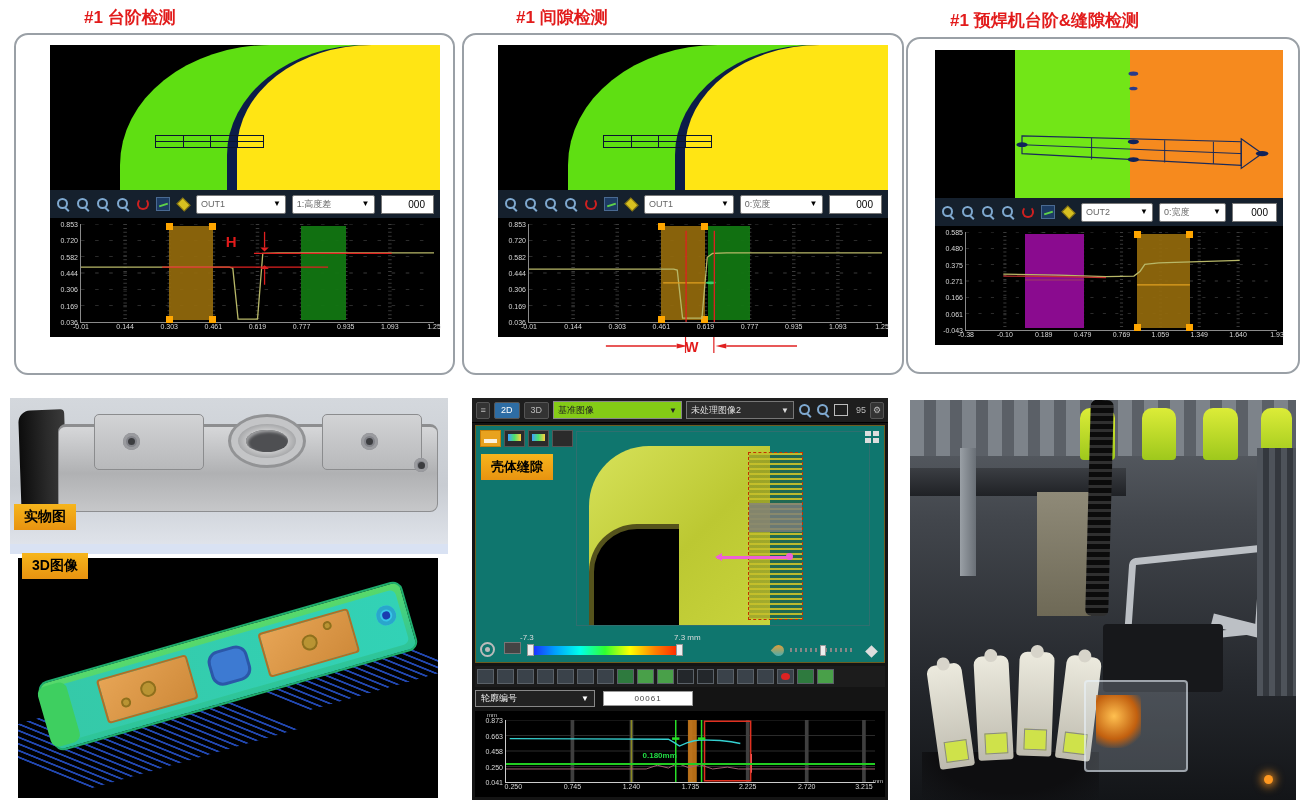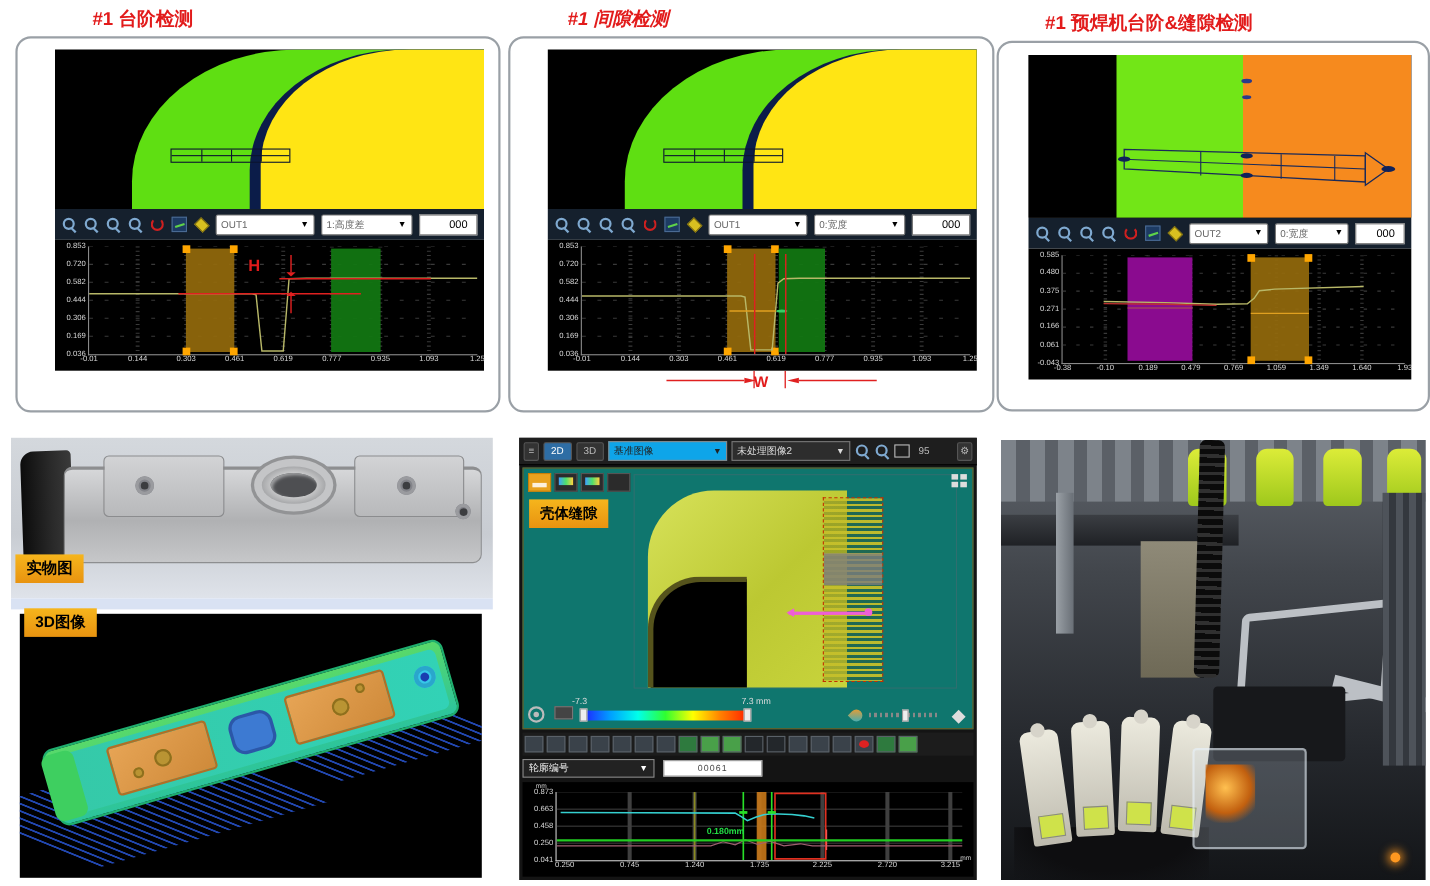--- a/index.html
+++ b/index.html
@@ -68,21 +68,21 @@
   .cyc{position:absolute;right:3%;top:28%;width:20px;height:20px;border-radius:50%;background:#37c6e8;box-shadow:inset 0 0 0 4px #2aa6cc;}
   .cyc::after{content:"";position:absolute;left:50%;top:50%;width:8px;height:8px;margin:-4px;border-radius:50%;background:#1a3db0;}
   .cap3d{position:absolute;left:-1%;top:4%;width:8%;height:92%;background:#3ecf60;border-radius:8px;}
   .fringe{position:absolute;background:repeating-linear-gradient(90deg,rgba(45,95,235,.75) 0 3px,transparent 3px 10px);transform:rotate(-16deg) skewX(52deg);filter:blur(.4px);}
 
   
   #midwin{position:absolute;left:472px;top:398px;width:416px;height:402px;background:#141414;}
   .mtb{height:25px;background:#1e1e1e;display:flex;align-items:center;gap:4px;padding:0 4px;border-bottom:1px solid #000;box-sizing:border-box;}
   .mtab{height:17px;padding:0 6px;display:flex;align-items:center;font-size:9px;color:#bbb;background:#333;border:1px solid #555;border-radius:2px;box-sizing:border-box;}
   .mtab.active{background:#2e6da4;color:#fff;}
-  .mdd{width:108px;height:18px;background:#0ea5e9;border:1px solid #888;font-size:9px;color:#222;display:flex;align-items:center;justify-content:space-between;padding:0 4px;box-sizing:border-box;}
+  .mdd{width:129px;height:18px;background:#84cc16;border:1px solid #888;font-size:9px;color:#222;display:flex;align-items:center;justify-content:space-between;padding:0 4px;box-sizing:border-box;}
   .mdd.dark{background:#2d2d2d;color:#ddd;border-color:#777;width:108px;}
   .zl{font-size:9px;color:#bbb;margin-left:4px;}
   .fitic{width:12px;height:10px;border:1px solid #bbb;position:relative;}
   .mview{position:absolute;left:3px;top:27px;right:3px;height:238px;background:#0f766e;border:1px solid #6d5d20;box-sizing:border-box;}
   .vb{position:absolute;width:21px;height:17px;background:#2b2b2b;border:1px solid #555;box-sizing:border-box;}
   .vb.sel{background:#e8a21e;border-color:#c87f08;}
   .vb .g1{position:absolute;left:3px;bottom:3px;width:13px;height:4px;background:#fff;opacity:.85;}
   .vb .g2{position:absolute;left:3px;top:3px;width:13px;height:7px;background:linear-gradient(90deg,#3fa0ff,#4fe06a,#ffd040);}
   .frame{position:absolute;left:100px;top:5px;right:14px;bottom:36px;border:1px solid #2f6f6f;}
   .part{position:absolute;left:4%;top:7%;width:62%;height:93%;background:linear-gradient(135deg,#d7e25a,#bcc832 55%,#c8d43c);border-top-left-radius:60px;}
@@ -138,21 +138,21 @@
   .acry{position:absolute;left:45%;top:70%;width:27%;height:23%;background:rgba(215,228,240,.22);border:2px solid rgba(235,244,252,.55);border-radius:4px;box-sizing:border-box;}
   .acry::before{content:"";position:absolute;left:10%;top:15%;width:45%;height:60%;background:radial-gradient(circle at 40% 40%,#ffc050,#c2600f 55%,transparent 80%);}
   .olight{position:absolute;right:6%;bottom:4%;width:9px;height:9px;border-radius:50%;background:#ff9820;box-shadow:0 0 8px 3px rgba(255,152,32,.7);}
 </style>
 </head>
 <body>
 
 <div id="stage">
 
   <div class="ptitle" style="left:84px;top:6px;">#1 台阶检测</div>
-  <div class="ptitle" style="left:516px;top:6px;font-style:italic;">#1 间隙检测</div>
+  <div class="ptitle" style="left:516px;top:6px;">#1 间隙检测</div>
   <div class="ptitle" style="left:950px;top:9px;">#1 预焊机台阶&amp;缝隙检测</div>
 
   <div class="card" style="left:14px;top:33px;width:437px;height:338px;">
     <div class="vision" style="left:34px;top:10px;width:390px;">
       <div class="hm">
         <div class="green"></div>
         <div class="navy"></div>
         <div class="yellow"></div>
         <div class="mbox" style="left:27%;top:62%;width:28%;height:13px;">
           <div class="mid"></div>

